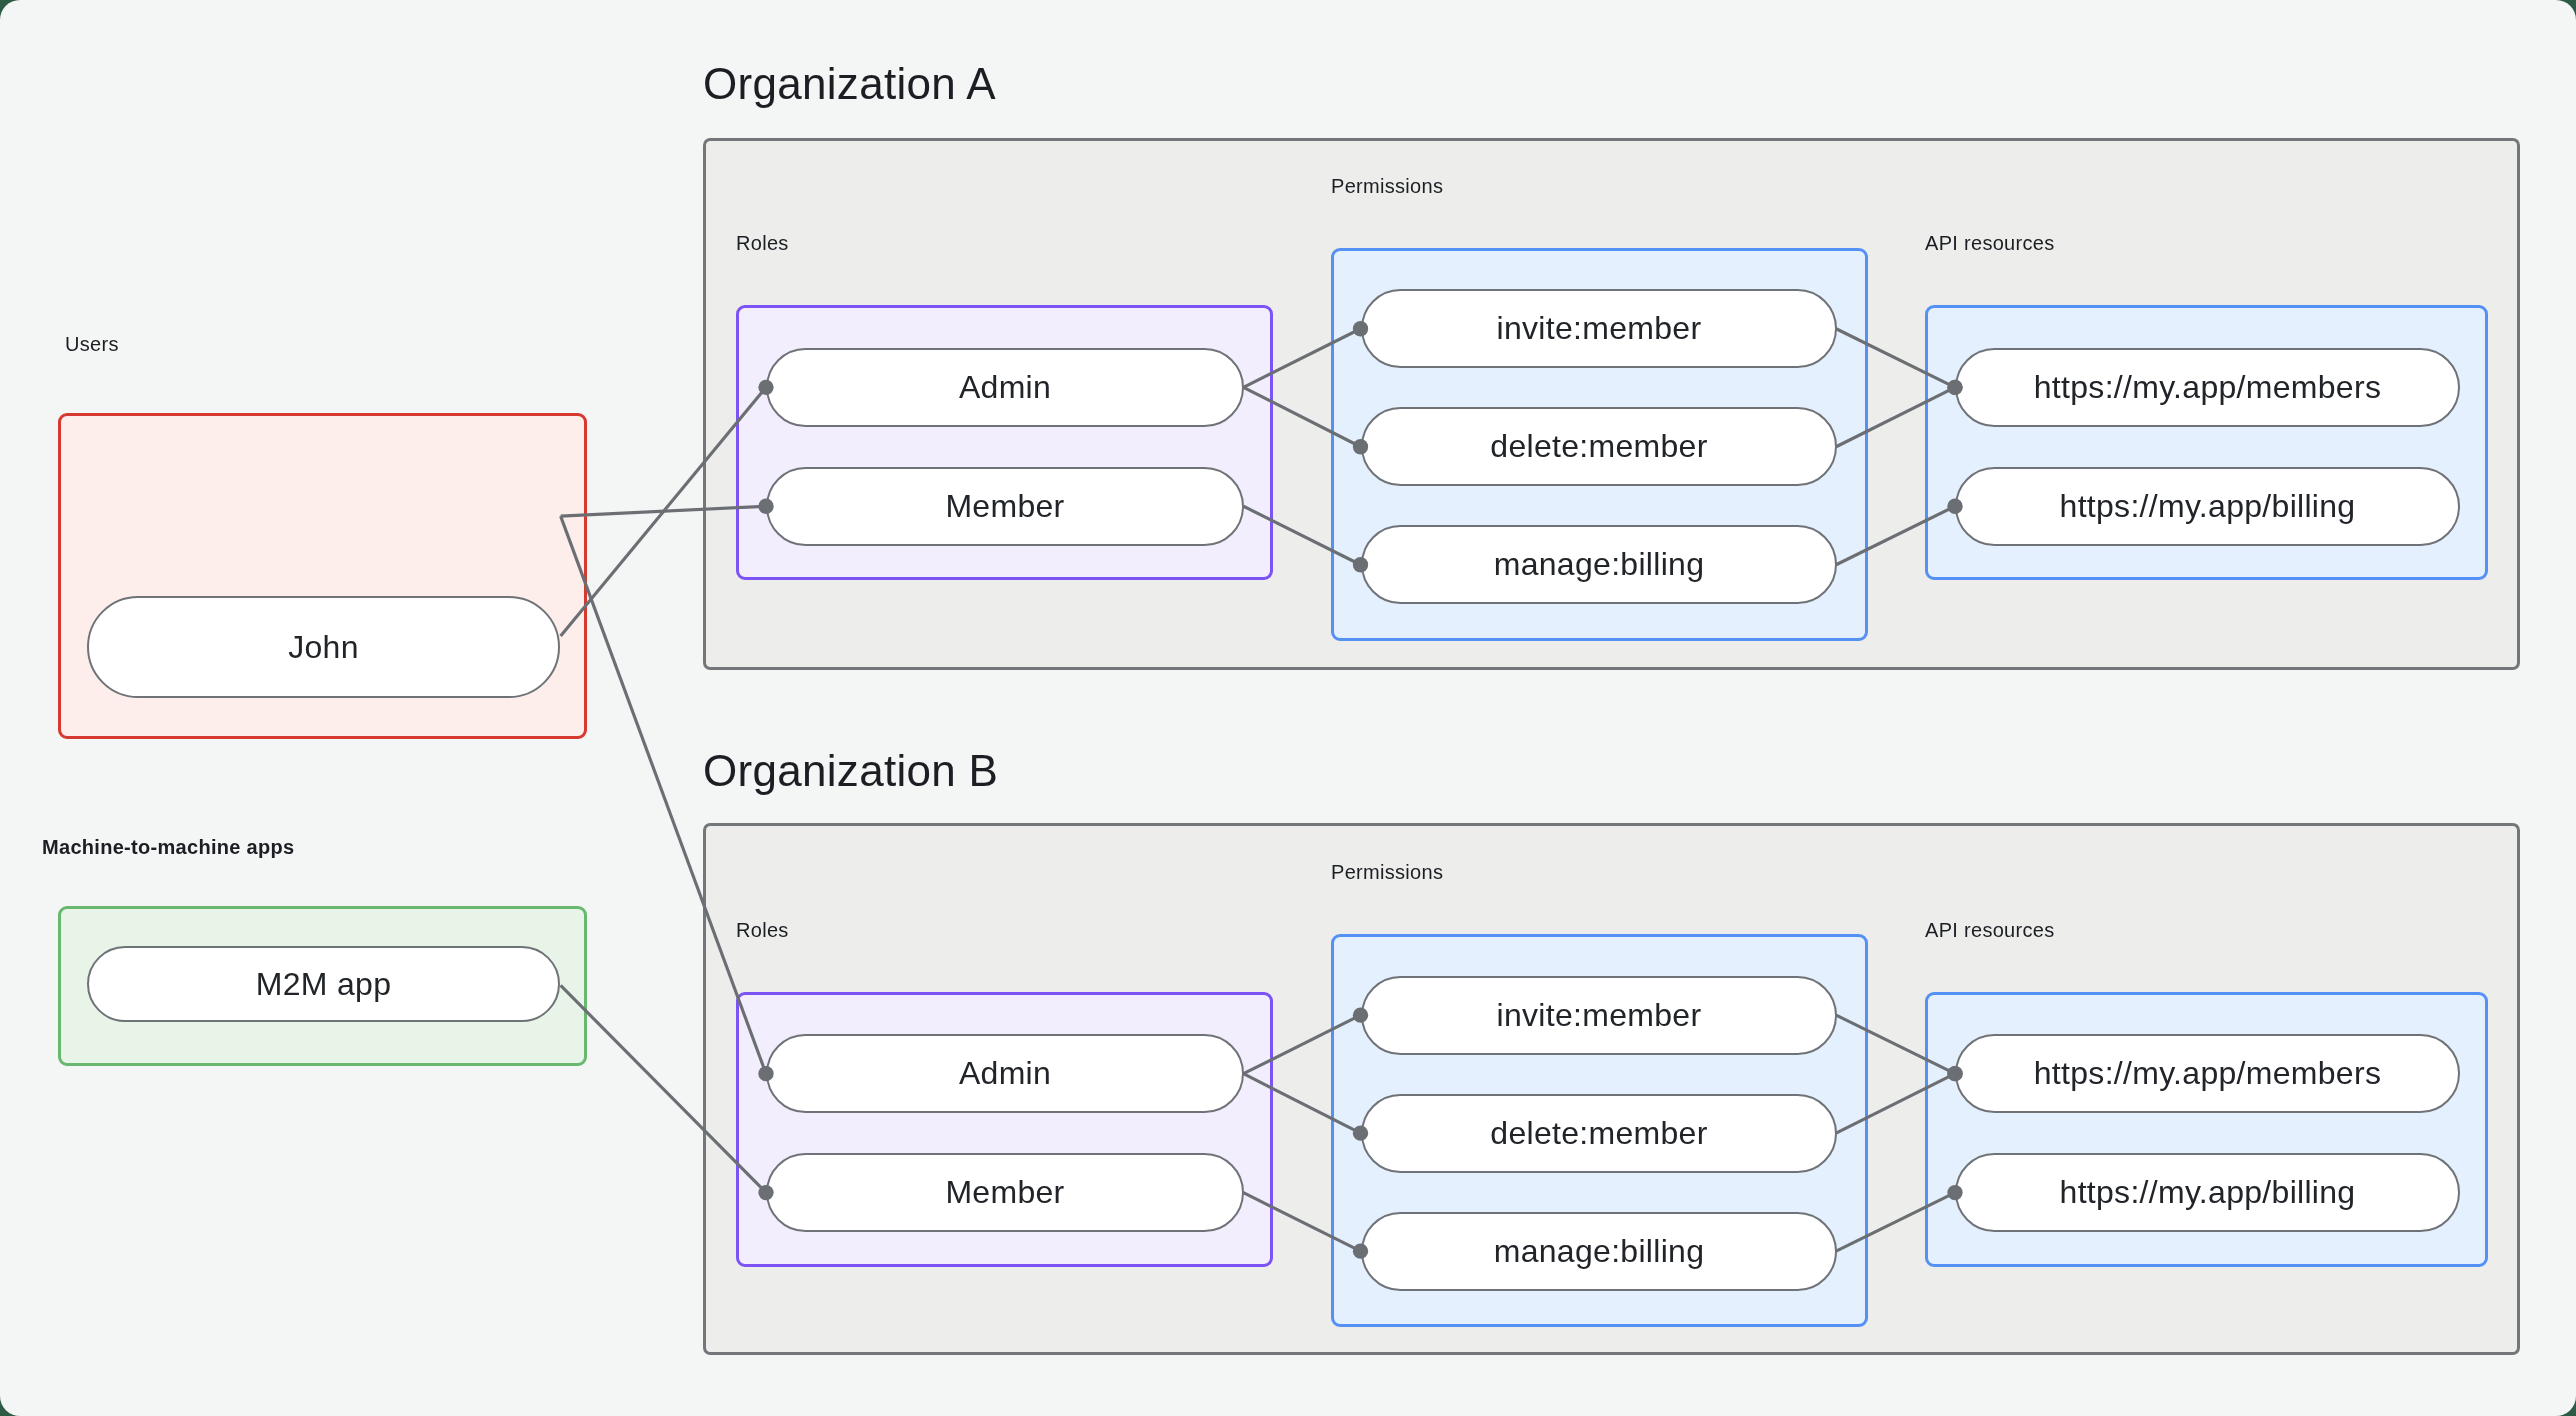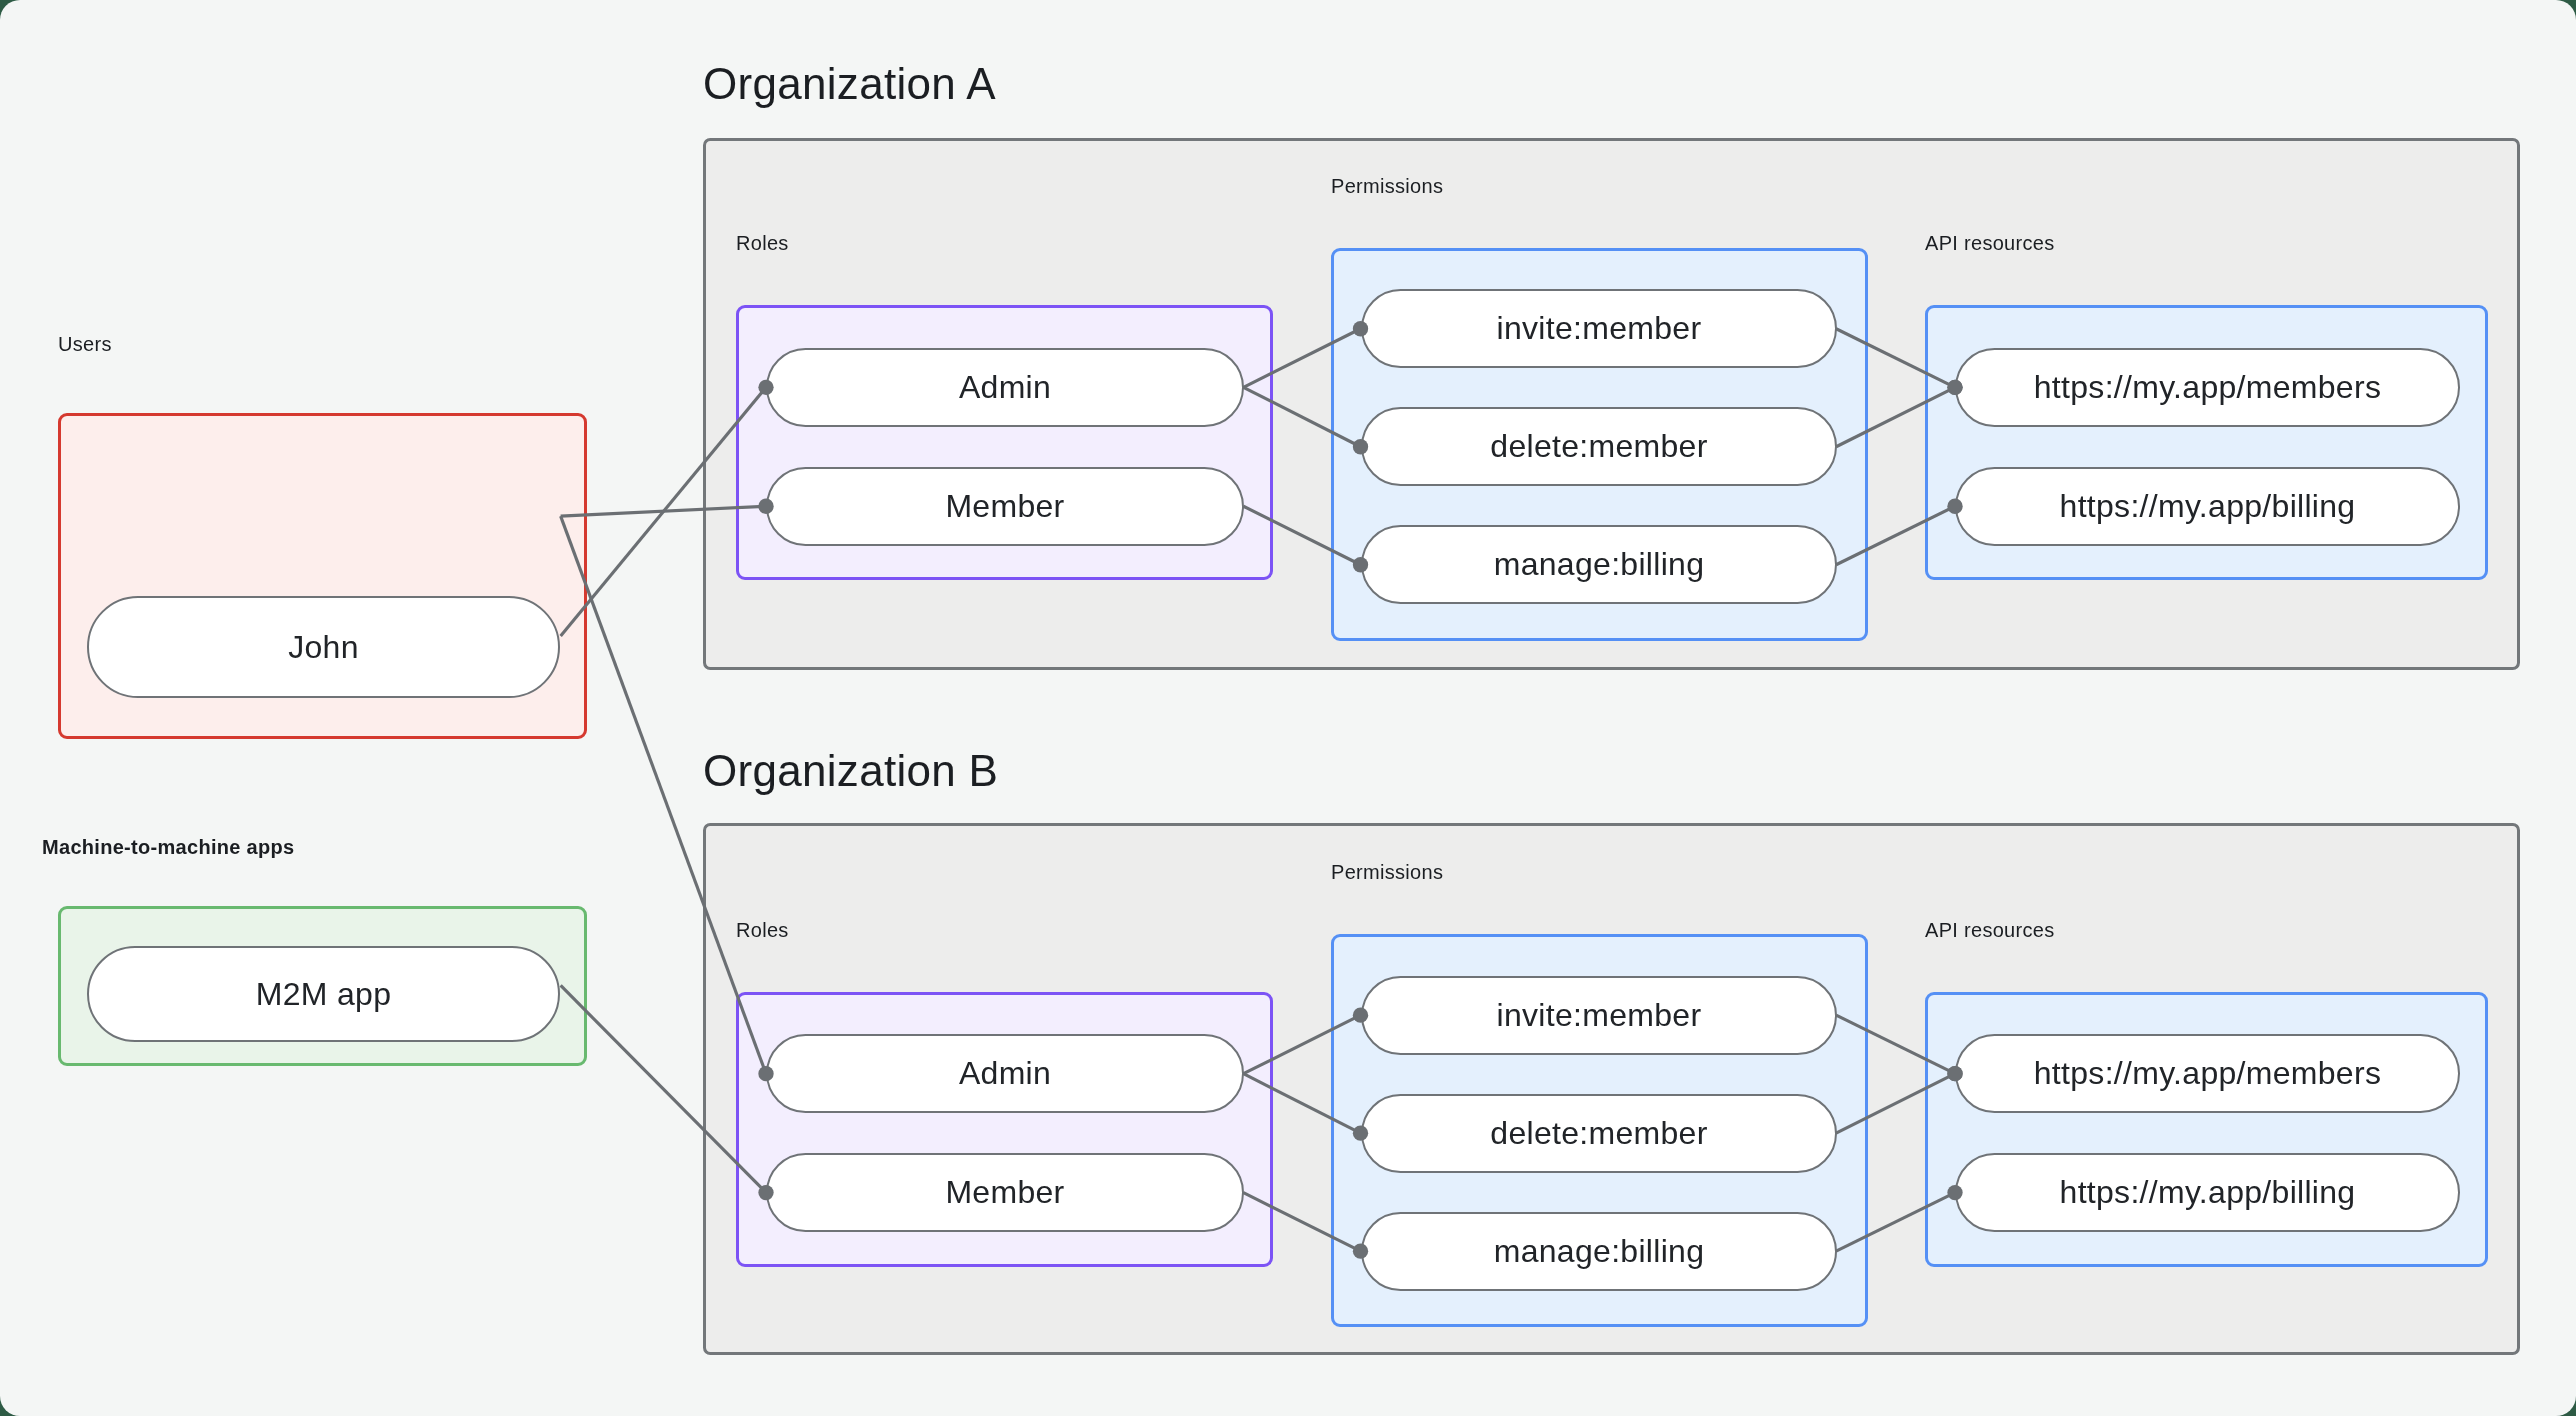--- a/index.html
+++ b/index.html
@@ -23,27 +23,27 @@
   }
   #edge-layer{position:absolute;left:0;top:0;width:2576px;height:1416px;pointer-events:none;}
   #edge-layer line{stroke:var(--gray-line,#6b6f73);stroke-width:3.5;}
   #edge-layer circle{fill:var(--gray-line,#6b6f73);}
 </style>
 </head>
 <body style="background: rgb(46, 91, 69);">
 
 <div id="card" style="background: rgb(244, 246, 245);">
 
-  <div class="label" style="left:58px;top:333px;">Users</div>
+  <div class="label" style="left:65px;top:333px;">Users</div>
   <div class="group users-box" style="left:58px;top:413px;width:529px;height:326px;"></div>
   <div class="pill" style="left:87px;top:596px;width:473px;height:102px;">John</div>
 
   <div class="label" style="left:42px;top:836px;font-weight:bold;">Machine-to-machine apps</div>
   <div class="group m2m-box" style="left:58px;top:906px;width:529px;height:160px;"></div>
-  <div class="pill" style="left:87px;top:946px;width:473px;height:96px;">M2M app</div>
+  <div class="pill" style="left:87px;top:946px;width:473px;height:76px;">M2M app</div>
 
   <div class="label org-title" style="left:703px;top:59px;">Organization A</div>
   <div class="group org-box" style="left:703px;top:138px;width:1817px;height:532px;"></div>
   <div class="label" style="left:736px;top:232px;">Roles</div>
   <div class="label" style="left:1331px;top:175px;">Permissions</div>
   <div class="label" style="left:1925px;top:232px;">API resources</div>
 
   <div class="group roles-box" style="left:736px;top:305px;width:537px;height:275px;"></div>
   <div class="pill" style="left:766px;top:348px;width:478px;height:79px;">Admin</div>
   <div class="pill" style="left:766px;top:467px;width:478px;height:79px;">Member</div>

